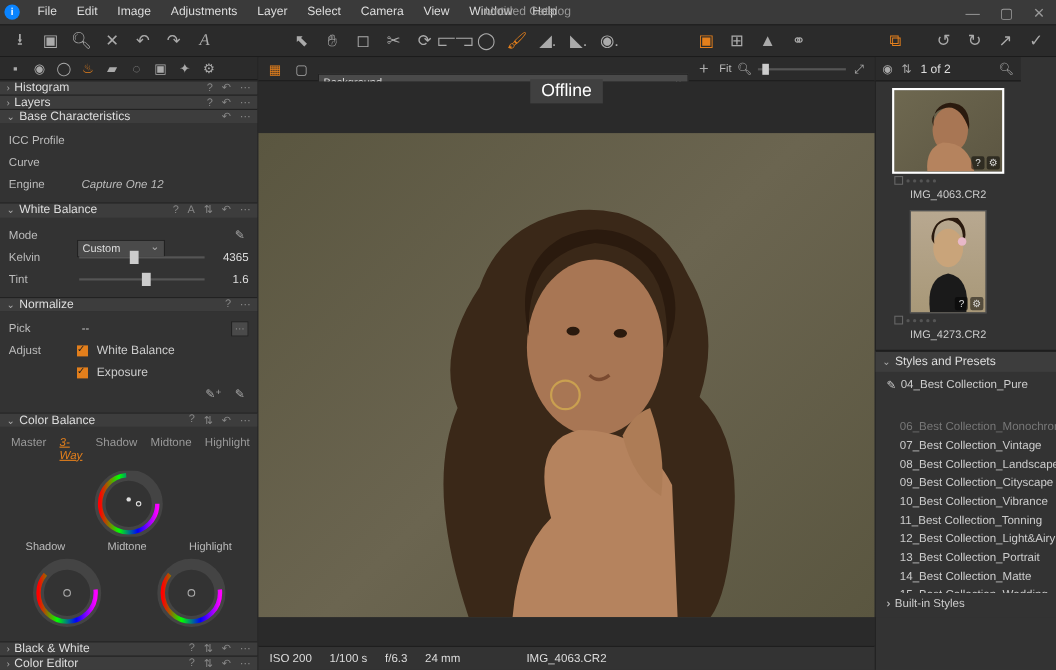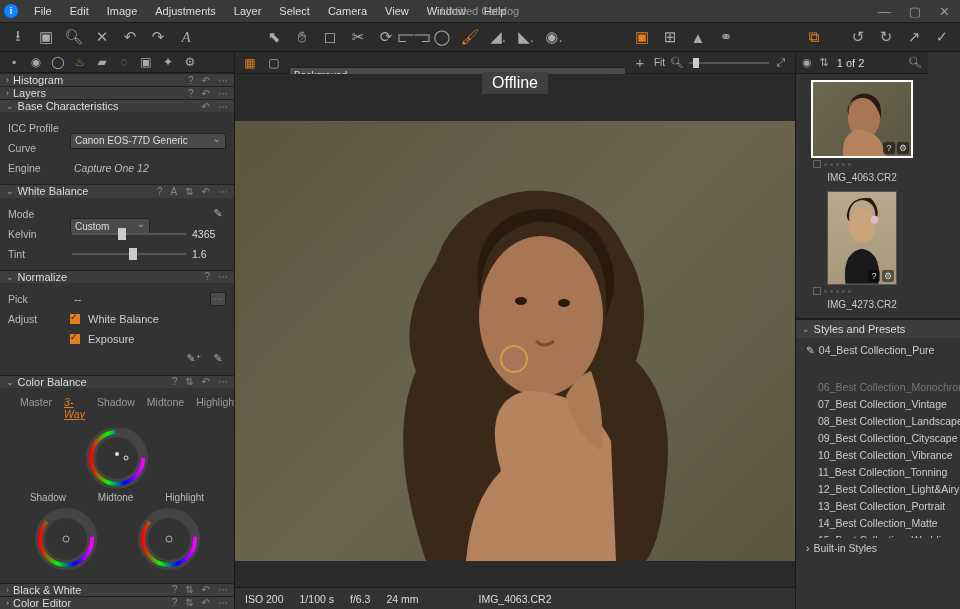--- a/index.html
+++ b/index.html
@@ -36,21 +36,21 @@
 .section-hdr .title { flex:1; color:#ddd; }
 .section-hdr .hdr-ico { color:#888; font-size:10px; margin-left:4px; cursor:pointer;}
 .section-body { background:#333; padding:6px 8px; }
 .row { display:flex; align-items:center; height:20px; gap:4px; }
 .row-label { width:58px; text-align:left; color:#bbb; font-size:10.5px; padding-right:2px;}
 .select { flex:1; background:#4a4a4a; border:1px solid #222; height:16px; display:flex; align-items:center; padding:0 4px; font-size:10px; color:#ddd; position:relative;margin-top:25px;}
 .select:after { content:"⌄"; position:absolute; right:4px; color:#aaa; font-size:10px; top:-1px;}
 .static-val { flex:1; color:#bbb; font-size:10.5px; padding-left:4px;font-style:italic;}
 .slider-track { flex:1; height:2px; background:#555; position:relative; margin:0 2px;}
 .slider-thumb { position:absolute; width:8px; height:12px; background:#ccc; top:-5px; }
-.num { width:34px; color:#ddd; font-size:10.5px;}
+.num { width:34px; text-align:right; color:#ddd; font-size:10.5px;}
 .chk { width:10px;height:10px;background:#e37f1c;display:inline-block;margin-right:4px;position:relative;}
 .chk:after{content:"✓";position:absolute;color:#222;font-size:9px;top:-2px;left:0;}
 .eyedrop { width:16px; color:#aaa; text-align:center; cursor:pointer;}
 .dots-box{width:16px;height:14px;background:#4a4a4a;border:1px solid #222;display:flex;align-items:center;justify-content:center;color:#888;font-size:9px;}
 
 
 .cb-tabs { display:flex; gap:12px; padding:4px 6px; font-size:10.5px;}
 .cb-tab { color:#999; cursor:pointer;}
 .cb-tab.active { color:#e37f1c; text-decoration:underline;font-style:italic;}
 .wheels { display:flex; justify-content:space-around; padding:4px 0;}
@@ -187,23 +187,20 @@
 
     <div class="section-hdr">
       <span class="caret">⌄</span>
       <span class="title">Base Characteristics</span>
       <span class="hdr-ico">↶</span>
       <span class="hdr-ico">⋯</span>
     </div>
     <div class="section-body">
       <div class="row">
         <span class="row-label">ICC Profile</span>
-        <div class="select">
-            <span>Canon EOS-77D Generic</span>
-          </div>
       </div>
       <div class="row">
         <span class="row-label">Curve</span>
       </div>
       <div class="row">
         <span class="row-label">Engine</span>
         <span class="static-val">Capture One 12</span>
       </div>
     </div>
 
@@ -270,21 +267,21 @@
     </div>
 
     <div class="section-hdr">
       <span class="caret">⌄</span>
       <span class="title">Color Balance</span>
       <span class="hdr-ico">?</span>
       <span class="hdr-ico">⇅</span>
       <span class="hdr-ico">↶</span>
       <span class="hdr-ico">⋯</span>
     </div>
-    <div class="section-body" style="padding:4px 14px 8px;">
+    <div class="section-body" style="padding:4px 4px 8px;">
       <div class="cb-tabs">
         <span class="cb-tab">Master</span>
         <span class="cb-tab active">3-Way</span>
         <span class="cb-tab">Shadow</span>
         <span class="cb-tab">Midtone</span>
         <span class="cb-tab">Highlight</span>
       </div>
       <div style="display:flex;justify-content:center;padding:4px 0;">
         <svg width="70" height="60">
           <circle cx="35" cy="30" r="26" fill="none" stroke="#444" stroke-width="10"></circle>

